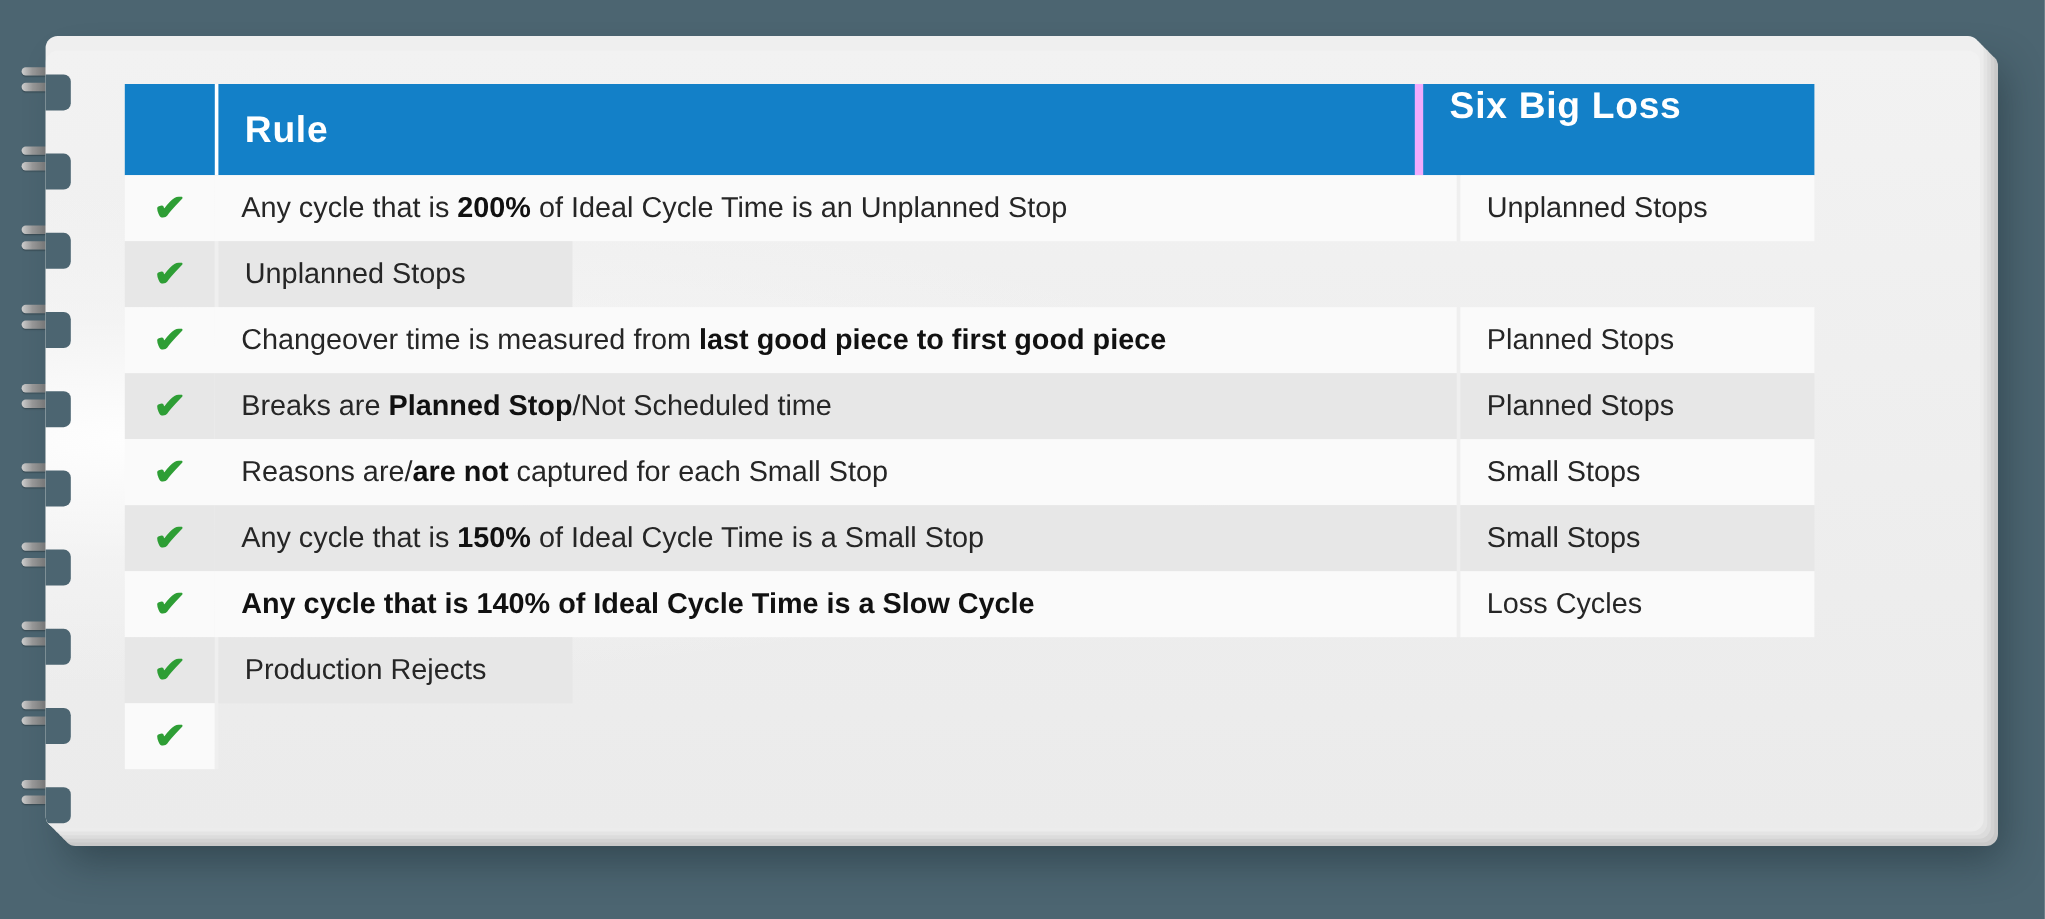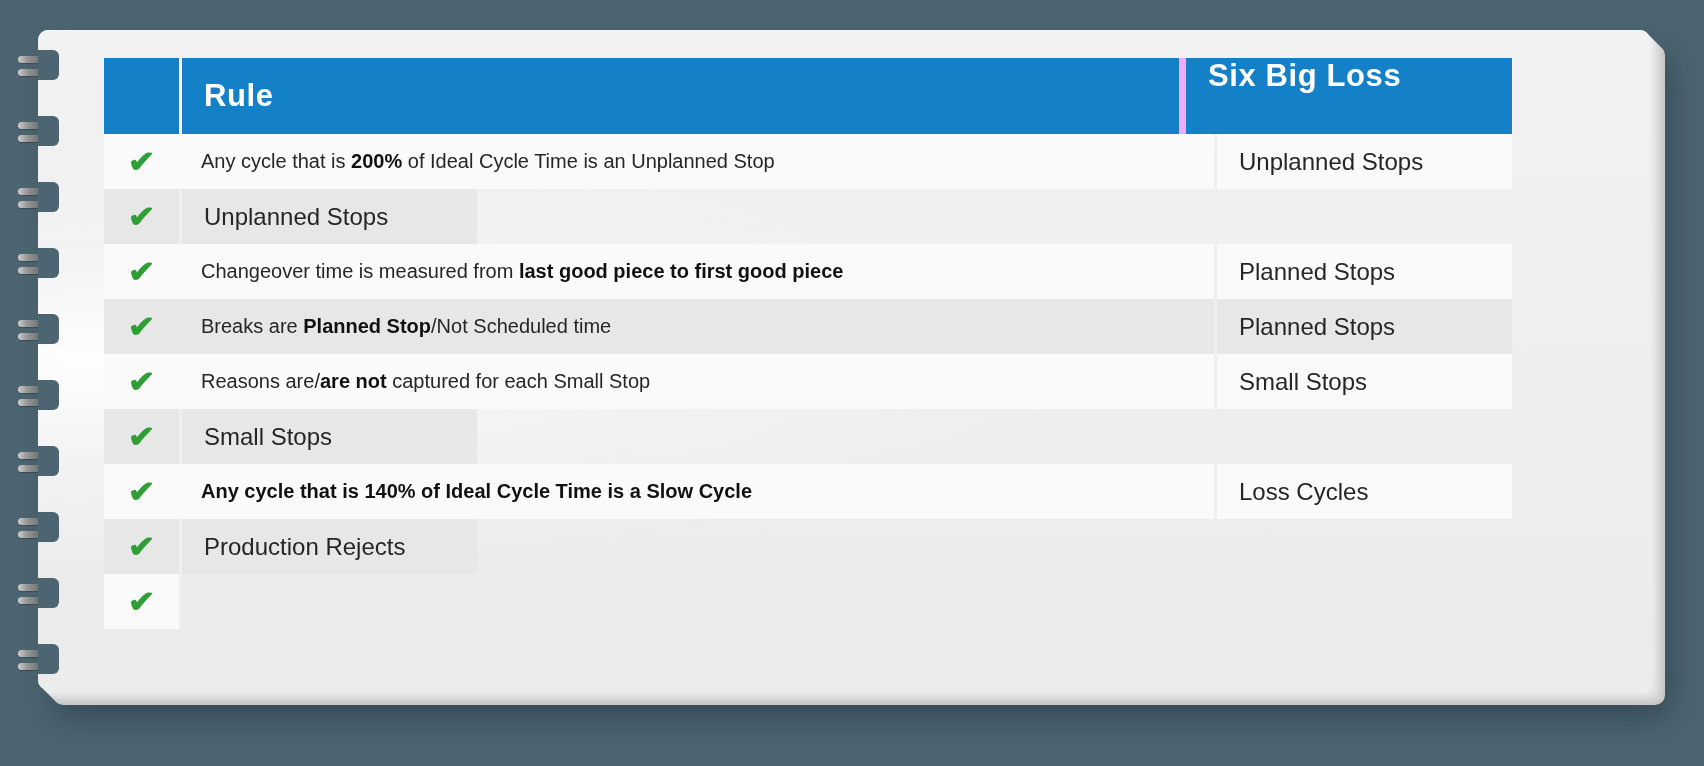--- a/index.html
+++ b/index.html
@@ -25,20 +25,21 @@
       15px 15px 0 0 #c9c9c9,
       18px 26px 34px rgba(20,35,42,.45);
   }
   #paper-inner{
     position:absolute; inset:0;
     border-radius:10px;
     background:
       radial-gradient(ellipse at 6% 50%, rgba(255,255,255,.95) 0%, rgba(246,246,246,.6) 22%, rgba(238,238,238,0) 45%),
       linear-gradient(180deg,#f2f2f2 0%,#efefef 40%,#ebebeb 100%);
     overflow:hidden;
+    margin-top:12px;
   }
 
   
   .notch{
     position:absolute; left:-13px;
     width:34px; height:30px;
     background:#4c6571;
     border-radius:6px;
   }
 
@@ -129,21 +130,21 @@
   .row-dark .cell-loss{ background:#e7e7e7; }
 
   .check-icon{
     color:#2e9e35;
     font-size:30px;
     line-height:1;
     font-weight:bold;
     transform:scaleX(1.1);
   }
   .rule-text{
-    font-size:20px;
+    font-size:24px;
     color:#262626;
     white-space:nowrap;
   }
   .rule-text b{ font-weight:bold; color:#111; }
   .row-emph .rule-text{ font-weight:bold; color:#111; }
   .loss-text{
     font-size:24px;
     color:#262626;
     white-space:nowrap;
   }
@@ -304,20 +305,23 @@
             </div>
             <div class="gap"></div>
             <div class="cell-loss">
               <span class="loss-text">Small Stops</span>
             </div>
           </div>
           <div class="trow row-dark">
             <div class="cell-check">
               <span class="check-icon">✔</span>
             </div>
+            <div class="cell-rule">
+              <span class="rule-text"><span>Any cycle that is </span><b>150%</b><span> of Ideal Cycle Time is a Small Stop</span></span>
+            </div>
             <div class="gap"></div>
             <div class="cell-loss">
               <span class="loss-text">Small Stops</span>
             </div>
           </div>
           <div class="trow row-light row-emph">
             <div class="cell-check">
               <span class="check-icon">✔</span>
             </div>
             <div class="cell-rule">

